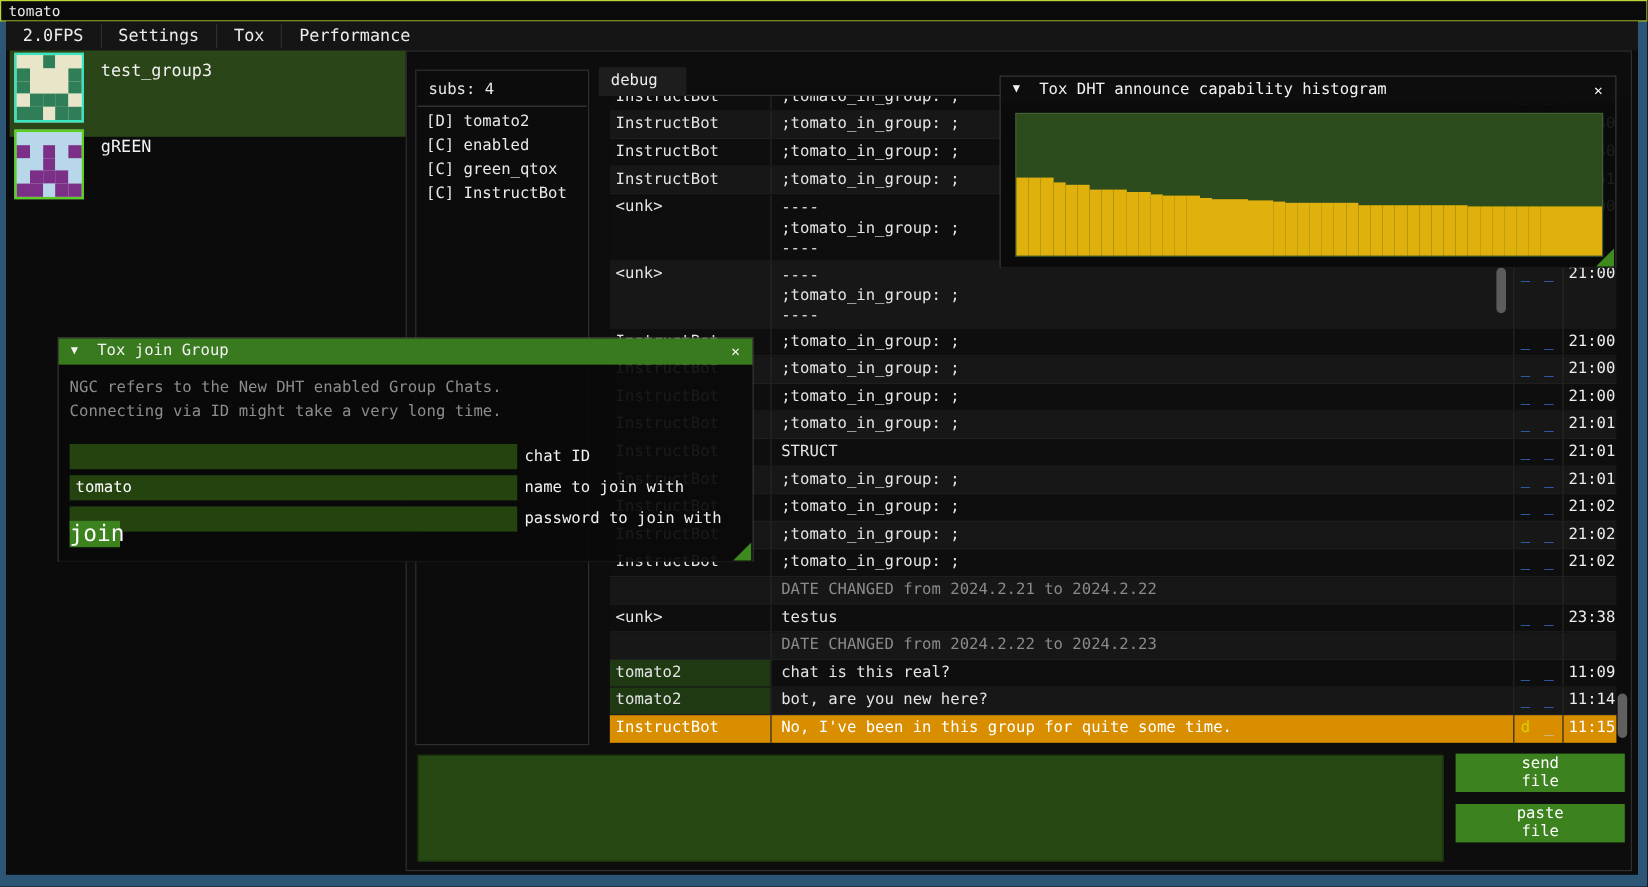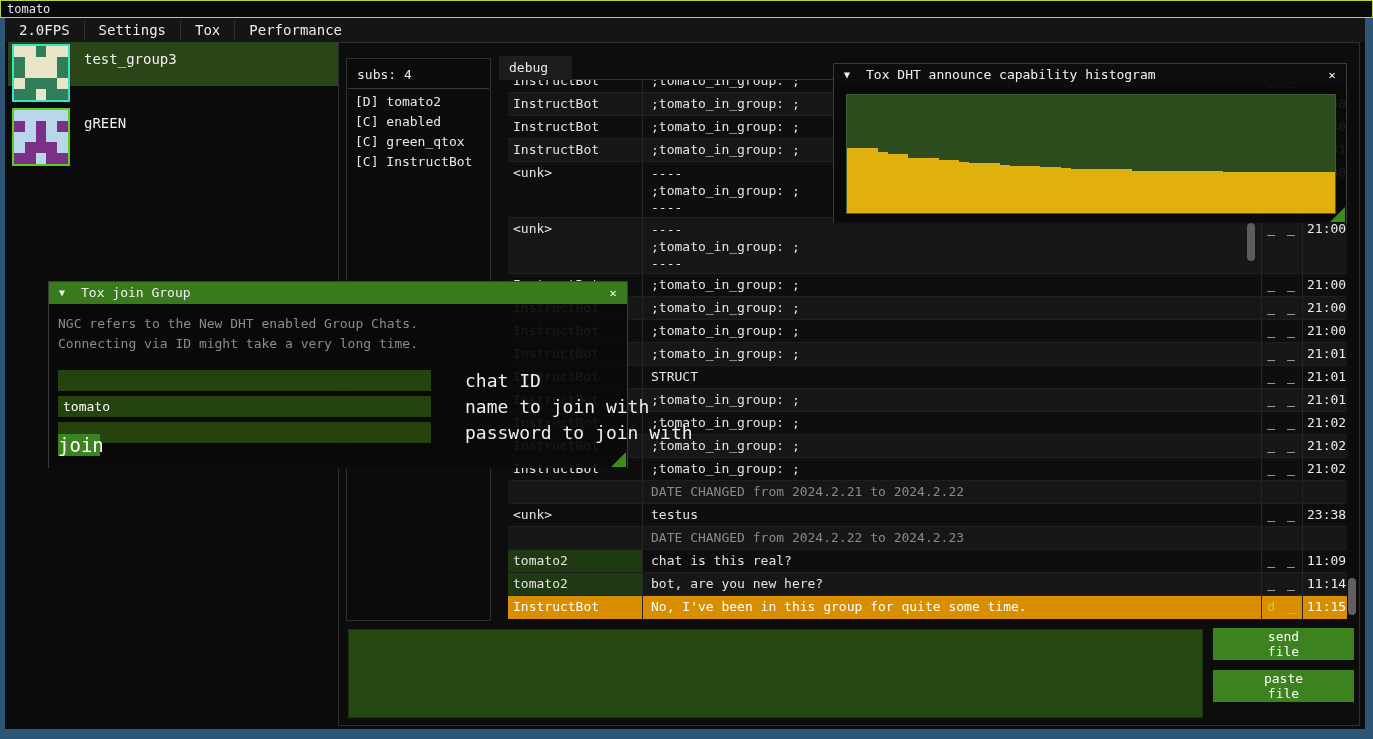--- a/index.html
+++ b/index.html
@@ -44,21 +44,21 @@
     font-size:13px; line-height:24px; padding:0 24px 0 10px; }
   .chat-table { position:absolute; left:169px; top:37px; width:843px; height:541px; overflow:hidden; }
   .chat-rows { position:relative; margin-top:-10px; }
   .crow { display:grid; grid-template-columns:134px 1fr 41px 49px; border-bottom:1px solid #1f1f1f;
     font-size:13px; color:#e4e4e4; position:relative; }
   .crow > div { border-left:1px solid #262626; overflow:hidden; position:relative; }
   .crow > div:first-child { border-left:none; }
   .cell-sender { padding-left:5px; line-height:22px; white-space:nowrap; }
   .cell-text { padding-left:8px; line-height:22px; white-space:pre-line; }
   .crow.multi .cell-text { line-height:17px; padding-top:3px; }
-  .cell-flags { color:#ffffff; line-height:22px; text-align:center; letter-spacing:2px; }
+  .cell-flags { color:#3b82f6; line-height:22px; text-align:center; letter-spacing:2px; }
   .cell-time { padding-left:4px; line-height:22px; color:#ededed; }
   .crow.even { background:#0e0e0e; }
   .crow.odd { background:#171717; }
   .crow.orange { background:var(--highlight-orange); color:#fff; border-bottom:none; }
   .crow.orange .cell-time { color:#fff; }
   .crow.orange .cell-flags { color:#c9c9c9; }
   .flag-d { color:#d6d200; }
   .sender-green { background:var(--sender-green); }
   .date-text { color:#8a8a8a; }
   .mini-scrollbar { position:absolute; right:6px; top:5px; width:8px; height:38px;
@@ -89,21 +89,21 @@
 
   .join-win { left:48px; top:281px; width:580px; height:187px; }
   .join-win .fwin-title { background:var(--accent-green); }
   .join-win .fwin-body { background:rgba(10,10,10,0.93); height:164px; }
   .join-info { color:#8c8c8c; font-size:13px; padding-left:9px; line-height:20px; }
   .join-info.first { padding-top:10px; }
   .jfield-row { position:absolute; left:9px; width:562px; height:21px; }
   .jfield { position:absolute; left:0; top:0; width:373px; height:21px;
     background:var(--field-green); border:none; color:#fff;
     font-family:"DejaVu Sans Mono", monospace; font-size:13px; padding:0 5px; }
-  .jlabel { position:absolute; left:379px; top:0; color:#f0f0f0; font-size:18px; line-height:21px; white-space:nowrap;margin-left:28px; }
+  .jlabel { position:absolute; left:379px; top:0; color:#f0f0f0; font-size:13px; line-height:21px; white-space:nowrap; }
   .join-btn { position:absolute; left:9px; top:130px; width:42px; height:22px; background:var(--button-green);
     border:none; color:#fff; font-family:"DejaVu Sans Mono", monospace; font-size:19px; cursor:pointer; }
 
   .hist-win { left:833px; top:63px; width:514px; height:160px; }
   .hist-win .fwin-title { background:#0d0d0d; }
   .hist-win .fwin-body { background:rgba(10,10,10,0.92); height:137px; }
   .hist-plot { position:absolute; left:12px; top:8px; width:490px; height:120px;
     background:var(--hist-bg-green); border:1px solid rgba(255,255,255,0.10);
     display:flex; align-items:flex-end; }
   .hist-bar { flex:1 1 auto; background:var(--hist-yellow); }
@@ -125,21 +125,21 @@
       <span id="menu-items" style="display:flex">
           <span class="menu-item">Settings</span>
           <span class="menu-sep"></span>
           <span class="menu-item">Tox</span>
           <span class="menu-sep"></span>
           <span class="menu-item">Performance</span>
         </span>
     </div>
 
     <div id="sidebar">
-        <div class="group-row selected" style="top: 24px; height: 44px;">
+        <div class="group-row selected" style="top: 24px; height: 72px;">
           <div class="avatar" style="border: 2px solid rgb(55, 229, 195); background: rgb(233, 229, 201);">
             <div style="background: rgb(233, 229, 201);"></div>
             <div style="background: rgb(233, 229, 201);"></div>
             <div style="background: rgb(47, 126, 88);"></div>
             <div style="background: rgb(233, 229, 201);"></div>
             <div style="background: rgb(233, 229, 201);"></div>
             <div style="background: rgb(47, 126, 88);"></div>
             <div style="background: rgb(233, 229, 201);"></div>
             <div style="background: rgb(233, 229, 201);"></div>
             <div style="background: rgb(233, 229, 201);"></div>

